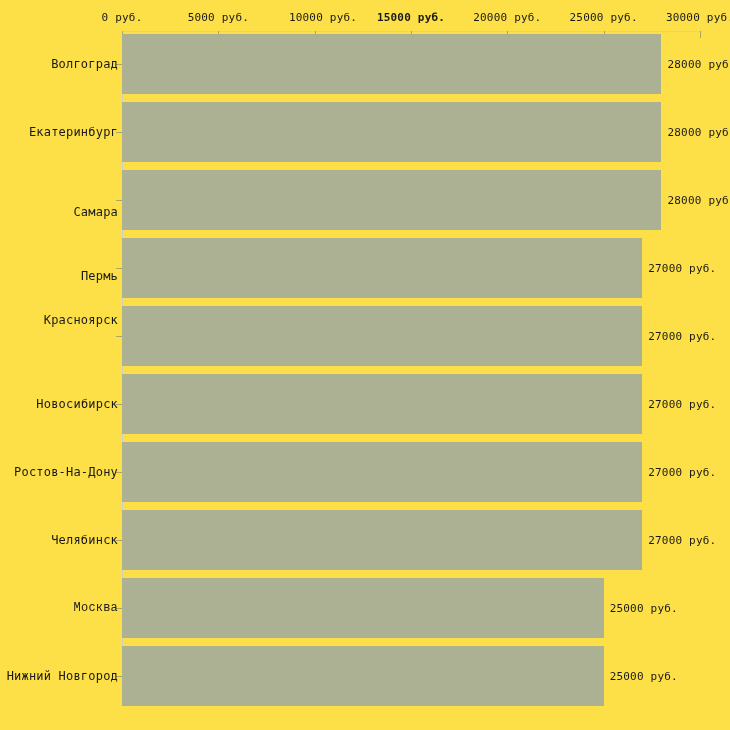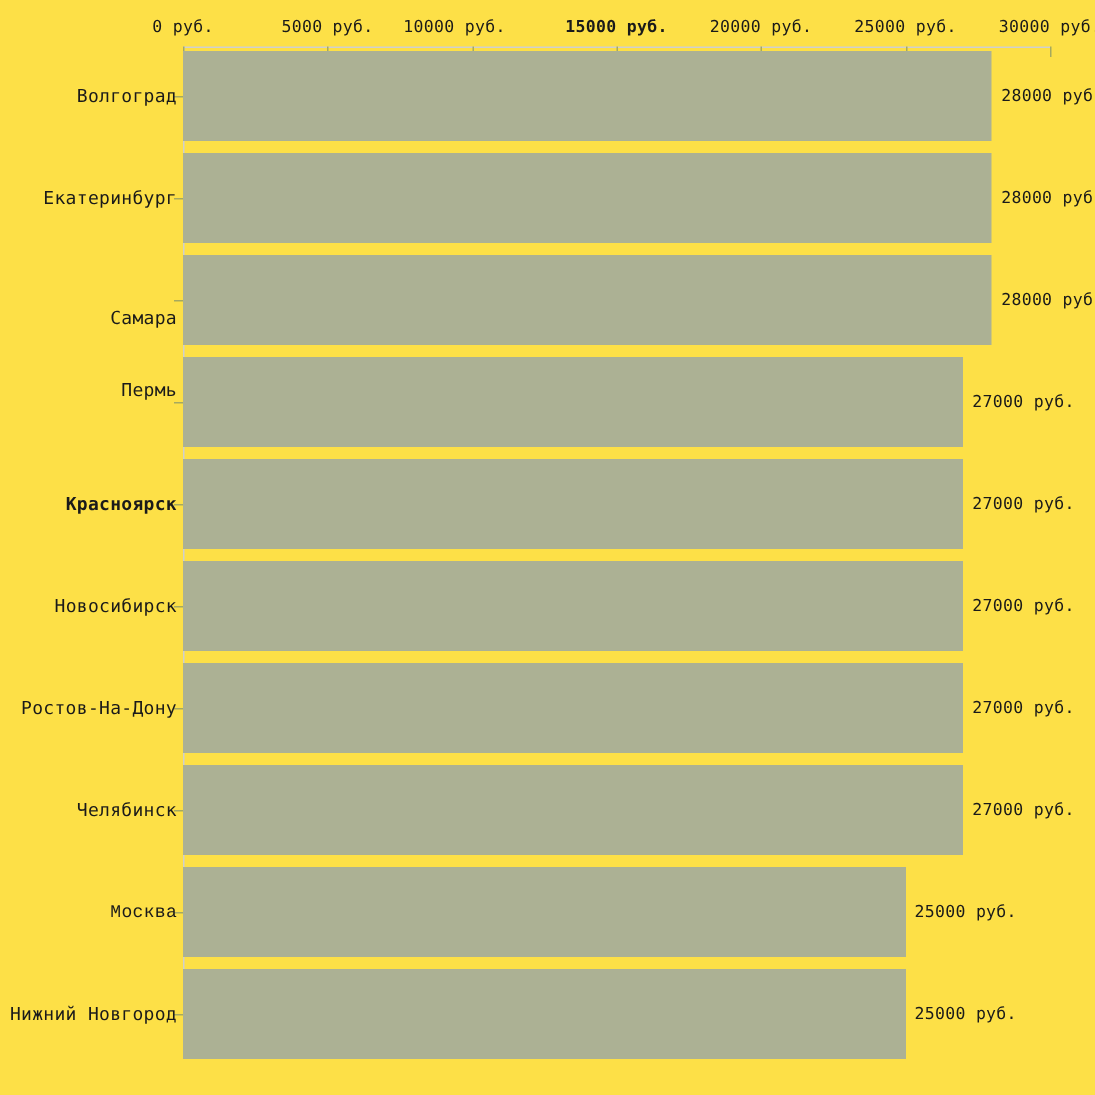--- a/index.html
+++ b/index.html
@@ -96,41 +96,41 @@
 
   <div class="x-axis-line"></div>
   <div class="y-axis-line"></div>
 
   <div id="x-ticks">
       <div class="x-tick" style="left: 122px;"></div>
       <div class="x-tick-label" style="left: 122px;">0 руб.</div>
       <div class="x-tick" style="left: 218.333px;"></div>
       <div class="x-tick-label" style="left: 218.333px;">5000 руб.</div>
       <div class="x-tick" style="left: 314.667px;"></div>
-      <div class="x-tick-label" style="left: 303px;">10000 руб.</div>
+      <div class="x-tick-label" style="left: 323px;">10000 руб.</div>
       <div class="x-tick" style="left: 411px;"></div>
       <div class="x-tick-label" style="left: 411px; font-weight: bold;">15000 руб.</div>
       <div class="x-tick" style="left: 507.333px;"></div>
       <div class="x-tick-label" style="left: 507.333px;">20000 руб.</div>
       <div class="x-tick" style="left: 603.667px;"></div>
       <div class="x-tick-label" style="left: 603.667px;">25000 руб.</div>
       <div class="x-tick" style="left: 700px;"></div>
       <div class="x-tick-label" style="left: 700px;">30000 руб.</div>
     </div>
   <div id="y-ticks">
       <div class="y-tick" style="top: 64px;"></div>
       <div class="cat-label" style="top: 64px;">Волгоград</div>
       <div class="y-tick" style="top: 132px;"></div>
       <div class="cat-label" style="top: 132px;">Екатеринбург</div>
       <div class="y-tick" style="top: 200px;"></div>
       <div class="cat-label" style="top: 212px;">Самара</div>
       <div class="y-tick" style="top: 268px;"></div>
-      <div class="cat-label" style="top: 260px; margin-left: 38px;">Пермь</div>
+      <div class="cat-label" style="top: 276px; margin-left: 38px;">Пермь</div>
       <div class="y-tick" style="top: 336px;"></div>
-      <div class="cat-label" style="top: 336px; font-weight: bold;">Красноярск</div>
+      <div class="cat-label" style="top: 320px;">Красноярск</div>
       <div class="y-tick" style="top: 404px;"></div>
       <div class="cat-label" style="top: 404px; text-align: center;">Новосибирск</div>
       <div class="y-tick" style="top: 472px;"></div>
       <div class="cat-label" style="top: 472px; text-align: right;">Ростов-На-Дону</div>
       <div class="y-tick" style="top: 540px;"></div>
       <div class="cat-label" style="top: 540px;">Челябинск</div>
       <div class="y-tick" style="top: 608px;"></div>
       <div class="cat-label" style="top: 608px; font-family: Liberation Mono, monospace;">Москва</div>
       <div class="y-tick" style="top: 676px;"></div>
       <div class="cat-label" style="top: 676px;">Нижний Новгород</div>

